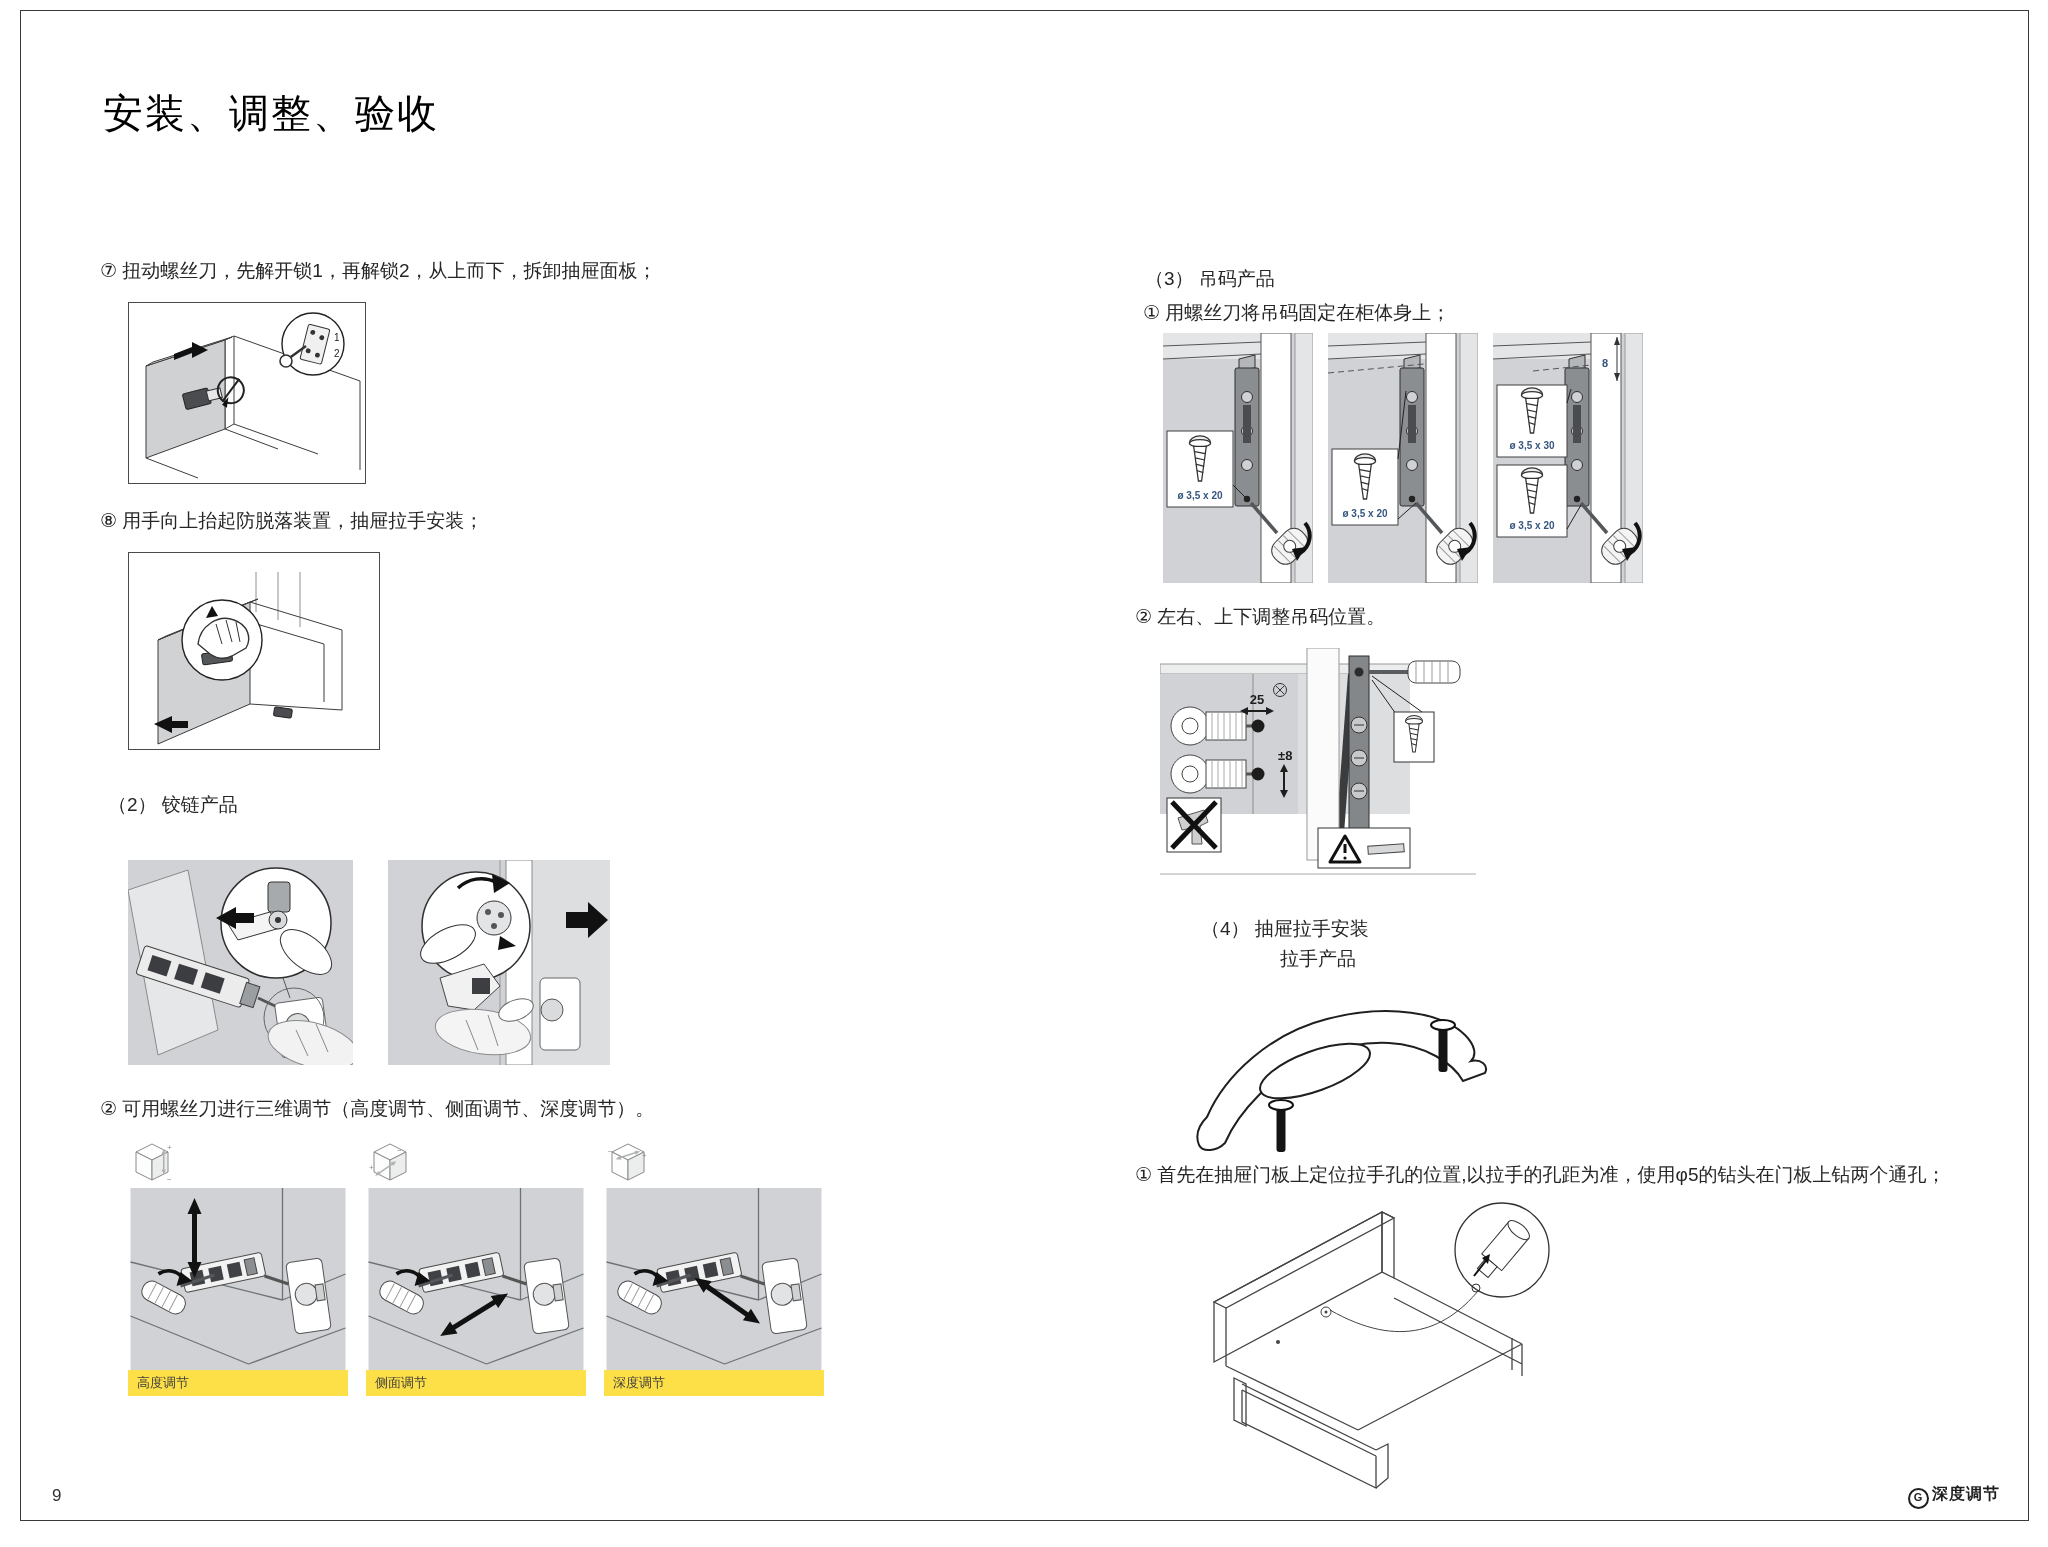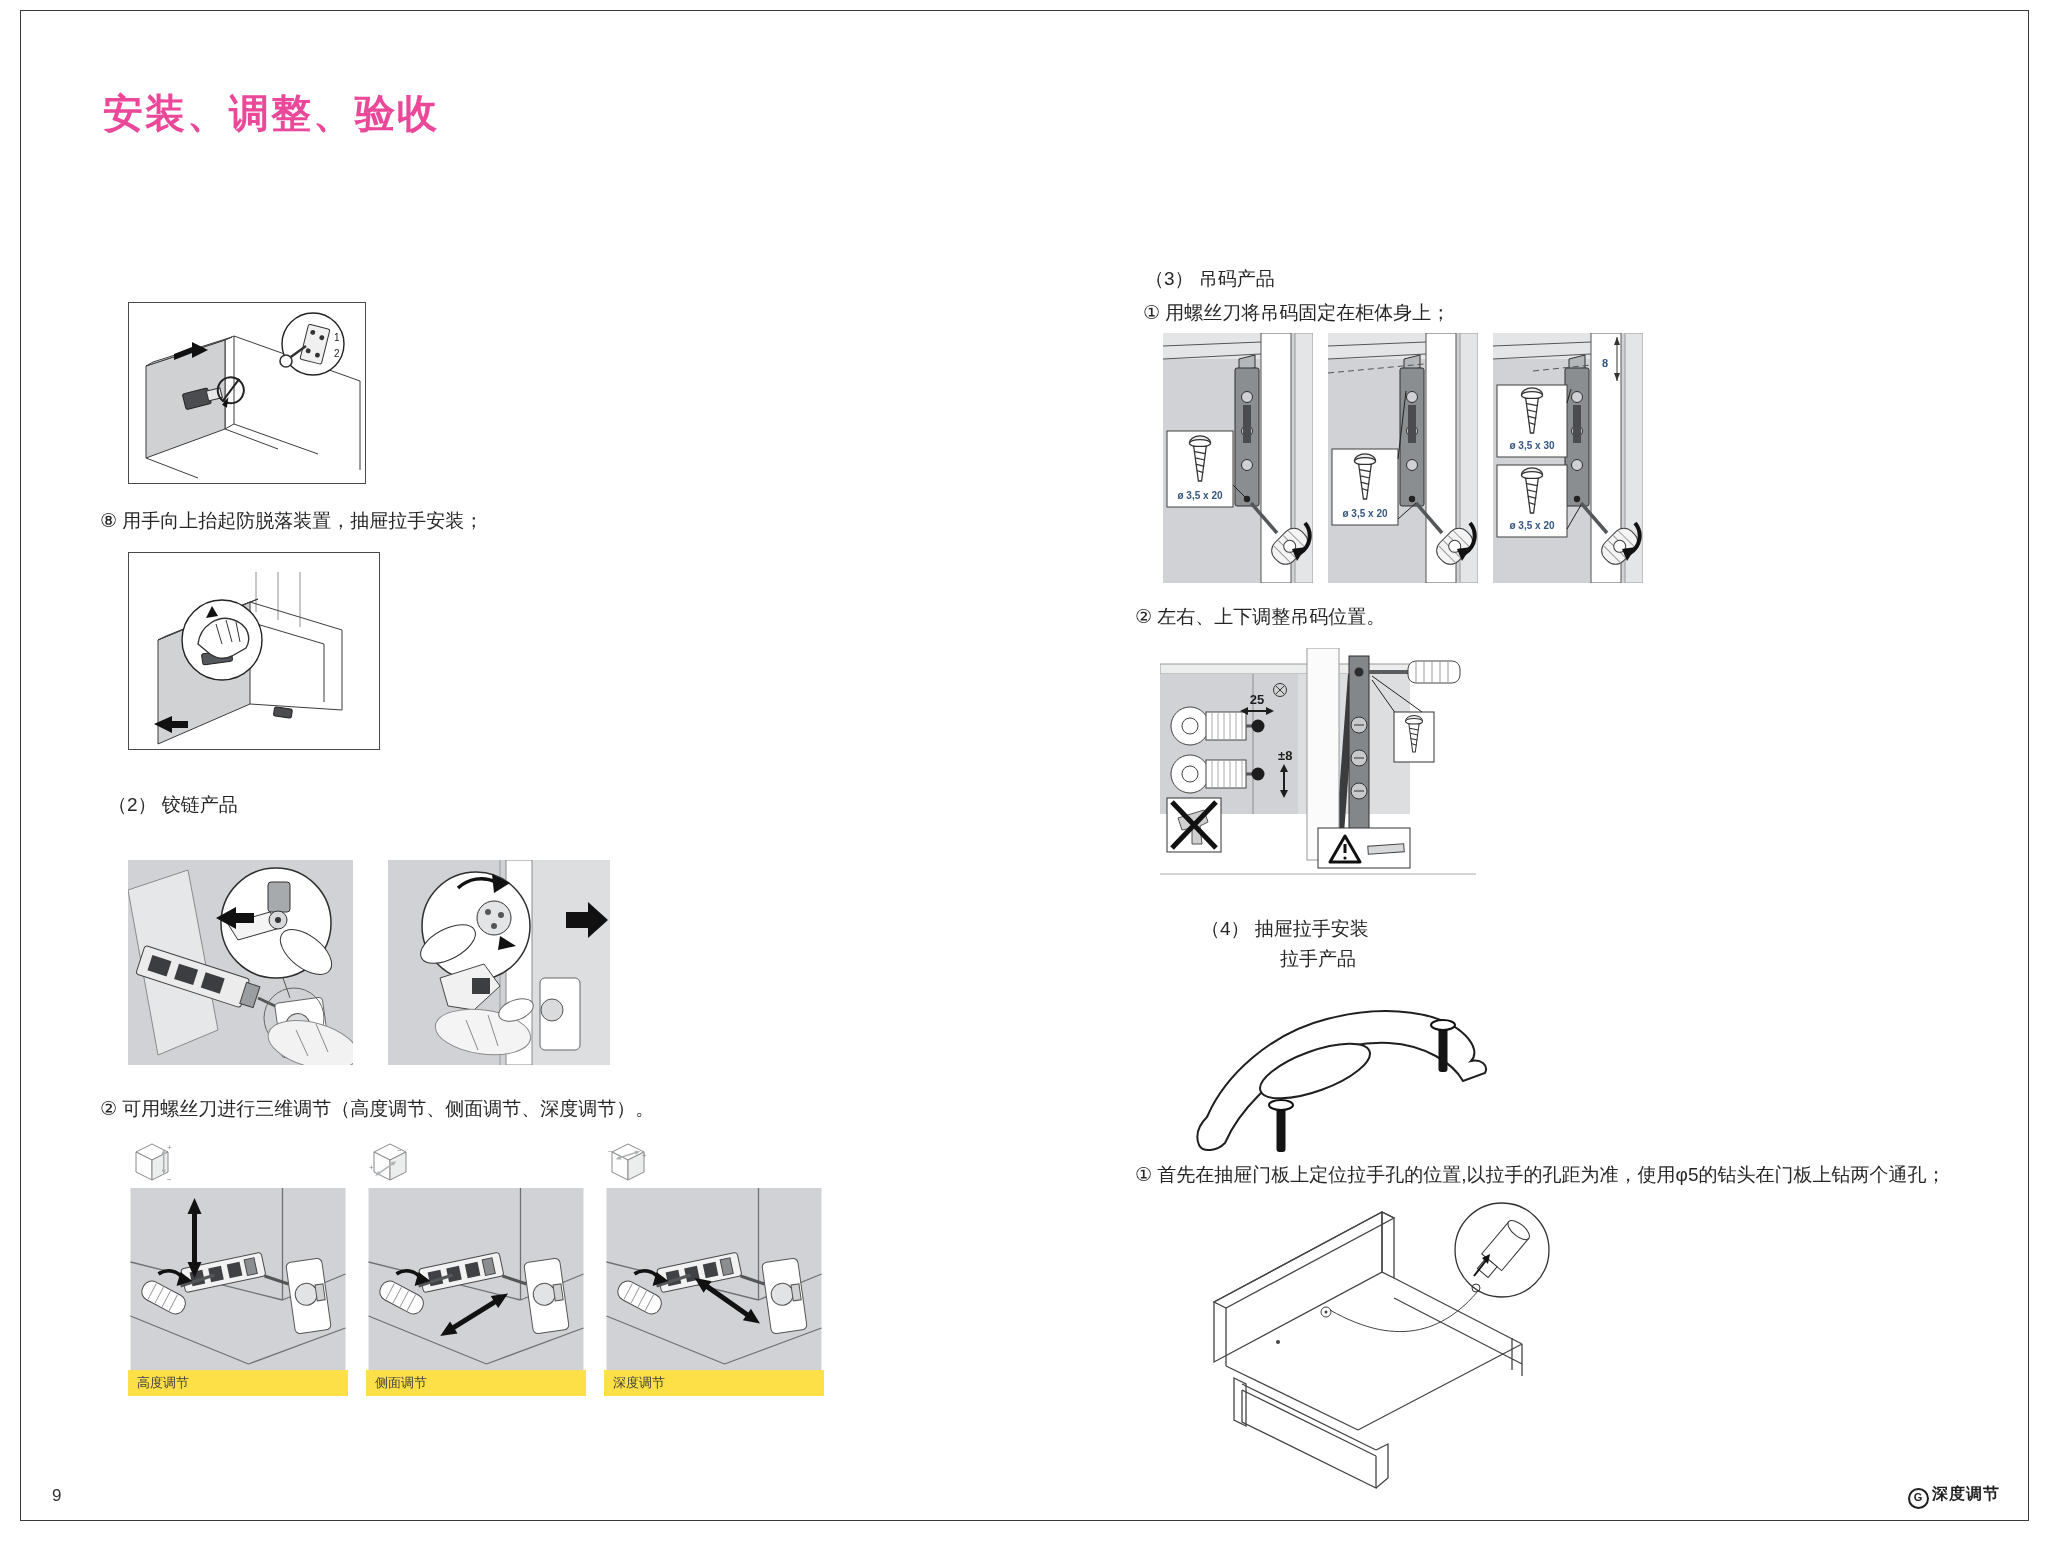--- a/index.html
+++ b/index.html
@@ -1,20 +1,20 @@
 <!DOCTYPE html>
 <html><head>
 <meta charset="utf-8">
 <style>
   html,body{margin:0;padding:0;background:#fff;}
   body{font-family:"Liberation Sans","DejaVu Sans",sans-serif;color:#262626;}
   #page{position:relative;width:2048px;height:1547px;background:#fff;overflow:hidden;}
   #frame{position:absolute;left:20px;top:10px;width:2007px;height:1509px;border:1px solid #3a3a3a;}
   .txt{position:absolute;font-size:19px;line-height:1.35;white-space:nowrap;color:#262626;}
-  .title{position:absolute;font-size:40px;letter-spacing:2px;color:#ec4899;font-weight:700;}
+  .title{position:absolute;font-size:40px;letter-spacing:2px;color:#000000;font-weight:400;}
   .fig{position:absolute;}
   .fig svg{display:block;}
   text{font-family:"Liberation Sans","DejaVu Sans",sans-serif;}
   .strip{position:absolute;left:0;bottom:0;width:100%;height:26px;background:#fde047;
          font-size:13px;color:#3f3f3f;line-height:26px;padding-left:9px;box-sizing:border-box;}
   .dpanel{position:absolute;width:220px;height:256px;}
   .dpanel .icon{position:absolute;left:0;top:0;}
   .dpanel .scene{position:absolute;left:0;top:48px;}
   .footer-num{position:absolute;left:52px;top:1486px;font-size:17px;color:#333;}
   .brand{position:absolute;left:1830px;top:1484px;width:170px;text-align:right;font-size:16px;
@@ -94,20 +94,21 @@
       <polygon points="40,12 40,32 24,40 24,20" fill="#eceded" stroke="#8a8a8a"></polygon>
     </g>
   </defs>
 </svg>
 
 <div id="page">
   <div id="frame"></div>
 
   <div class="title" style="left:103px;top:86px;">安装、调整、验收</div>
 
+  <div class="txt" style="left:100px;top:258px;">⑦ 扭动螺丝刀，先解开锁1，再解锁2，从上而下，拆卸抽屉面板；</div>
 
   <div class="fig" style="left:128px;top:302px;">
     <svg width="238" height="182" viewBox="0 0 238 182">
       <rect x="0.5" y="0.5" width="237" height="181" fill="#fff" stroke="#4a4a4a"></rect>
       <polygon points="97,38 106,34 106,122 97,127" fill="#fff" stroke="#3c3c3c"></polygon>
       <path d="M106 34 L232 79 M232 79 L232 168 M106 122 L190 152" stroke="#3c3c3c" fill="none"></path>
       <polygon points="18,64 97,38 97,127 18,156" fill="#cfd1d3" stroke="#3c3c3c"></polygon>
       <polygon points="18,64 25,60 104,35 97,38" fill="#e6e7e8" stroke="#3c3c3c"></polygon>
       <path d="M18 156 L70 176 M97 127 L150 147" stroke="#3c3c3c" fill="none"></path>
       <g>

